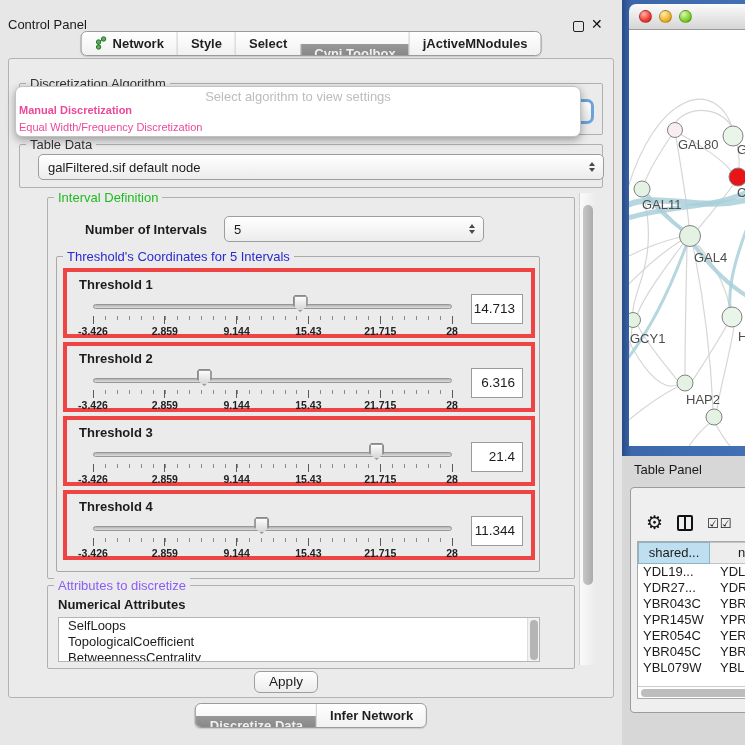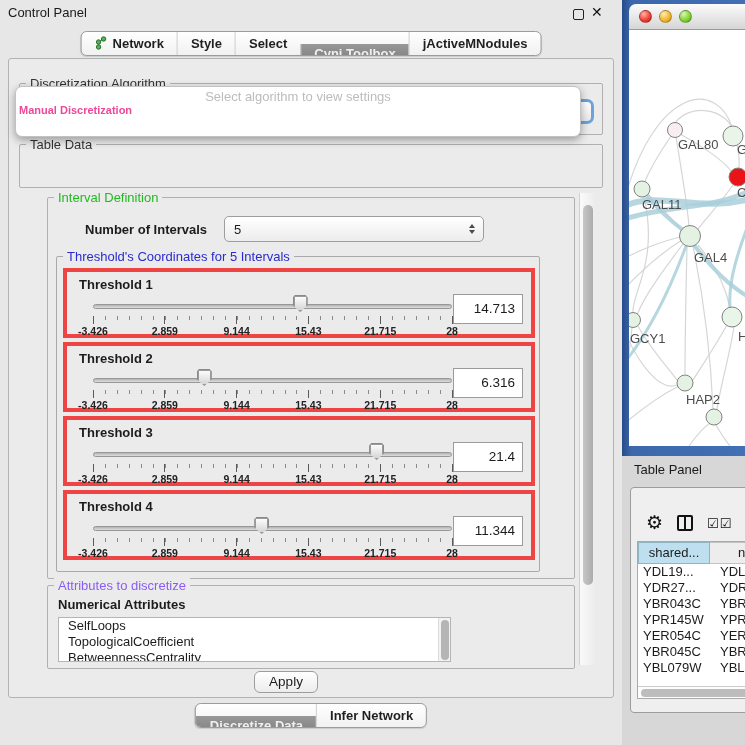--- a/index.html
+++ b/index.html
@@ -1,21 +1,21 @@
 <!DOCTYPE html>
 <html><head>
 <meta charset="utf-8">
 <style>
   * { margin:0; padding:0; box-sizing:border-box; }
   html,body { width:745px; height:745px; overflow:hidden; }
   body { font-family:"Liberation Sans","DejaVu Sans",sans-serif; background:#e7e7e7; position:relative; color:#1c1c1c; }
 
   
   #left-panel { position:absolute; left:0; top:0; width:622px; height:745px; background:#e7e7e7; }
-  #titlebar { position:absolute; left:0; top:0; width:100%; height:24px;padding-left:32px; }
+  #titlebar { position:absolute; left:0; top:12px; width:100%; height:24px;padding-left:32px; }
   #titlebar .title { position:absolute; left:8px; top:5px; font-size:13px; color:#1a1a1a; }
   .float-icon { position:absolute; left:573px; top:9px; width:11px; height:11px; border:1.5px solid #222; border-radius:2px; }
   .close-icon { position:absolute; left:591px; top:4px; font-size:14px; font-weight:bold; color:#111; }
 
   .segbar { position:absolute; left:50%; transform:translateX(-50%); display:inline-flex; height:25px;
             background:linear-gradient(#ffffff,#f1f1f1); border:1px solid #9b9b9b; border-radius:6px;
             overflow:hidden; box-shadow:0 1px 1px rgba(0,0,0,.12); }
   #top-tabs { top:31px; }
   #bottom-tabs { top:703px; }
   .seg-tab { display:flex; align-items:center; padding:9px 13px; font-size:13px; font-weight:600; color:#1f1f1f;
@@ -74,32 +74,32 @@
   .slider-thumb { position:absolute; top:23px; width:15px; height:17px; margin-left:-7.5px;
                   background:linear-gradient(#ffffff,#d2d2d2); border:1px solid #8a8a8a;
                   clip-path:polygon(50% 100%, 0 60%, 0 14%, 14% 0, 86% 0, 100% 14%, 100% 60%);
                   box-shadow:inset 0 0 0 1px #9a9a9a; }
   .ticks { position:absolute; left:0; top:44px; width:359px; height:8px;
            background-image:repeating-linear-gradient(to right,#8a8a8a 0 1px,transparent 1px 11.97px);
            background-size:100% 4px; background-repeat:no-repeat; }
   .major-tick { position:absolute; top:0; width:1px; height:8px; background:#5a5a5a; }
   .tick-labels { position:absolute; left:0; top:53px; width:359px; height:12px; }
   .tick-label { position:absolute; transform:translateX(-50%); font-size:10.5px; font-weight:bold; color:#222; white-space:nowrap; }
-  .th-value { position:absolute; right:8px; top:22px; width:70px; height:30px; background:#fff;
+  .th-value { position:absolute; right:8px; top:22px; width:52px; height:30px; background:#fff;
               border:1px solid #9b9b9b; font-size:13.5px; text-align:right; line-height:28px; padding-right:7px; }
 
   #pane-scrollbar { position:absolute; left:570px; top:134px; width:16px; height:472px;
                     background:linear-gradient(to right,#fafafa,#ececec); border-left:1px solid #d0d0d0; }
   #pane-scrollbar .thumb { position:absolute; left:2.5px; top:12px; width:10px; height:380px; border-radius:6px;
                            background:linear-gradient(to right,#c7c7c7,#ababab); }
 
   #g-attrs { left:38px; top:526px; width:528px; height:84px; }
   #g-attrs .group-title { color:#8b5cf6; }
   #attrs-sublabel { position:absolute; left:10px; top:11px; font-size:13px; font-weight:bold; }
-  #attr-listbox { position:absolute; left:10px; top:31px; width:393px; height:45px; background:#fff;
+  #attr-listbox { position:absolute; left:10px; top:31px; width:482px; height:45px; background:#fff;
                   border:1px solid #b5b5b5; overflow:hidden; }
   .attr-item { font-size:13px; height:16px; line-height:16px; padding-left:9px; white-space:nowrap; }
   #attr-scroll { position:absolute; right:0; top:0; width:12px; height:100%; background:#f2f2f2; border-left:1px solid #ddd; }
   #attr-scroll .thumb { position:absolute; left:1.5px; top:2px; width:8px; height:40px; border-radius:4px; background:#b5b5b5; }
 
   #apply-btn { position:absolute; left:245px; top:612px; width:64px; height:22px;
                background:linear-gradient(#ffffff,#ececec); border:1px solid #9d9d9d; border-radius:6px;
                font-size:13.5px; text-align:center; line-height:20px; }
 
   
@@ -191,24 +191,32 @@
         <span class="stepper">
             <span class="arr-up"></span>
             <span class="arr-dn"></span>
           </span>
       </div>
     </div>
 
     <div class="algo-popup">
       <div class="popup-prompt">Select algorithm to view settings</div>
       <div class="popup-option bold">Manual Discretization</div>
+      <div class="popup-option">Equal Width/Frequency Discretization</div>
     </div>
 
     <div id="g-tabledata" class="group">
       <span class="group-title">Table Data</span>
+      <div id="tabledata-combo" class="combo">
+        <span class="combo-text">galFiltered.sif default node</span>
+        <span class="stepper">
+            <span class="arr-up"></span>
+            <span class="arr-dn"></span>
+          </span>
+      </div>
     </div>
 
     <div id="g-interval" class="group">
       <span class="group-title">Interval Definition</span>
       <div id="noi-label">Number of Intervals</div>
       <div id="noi-combo" class="combo">
         <span class="combo-text">5</span>
         <span class="stepper">
             <span class="arr-up"></span>
             <span class="arr-dn"></span>

